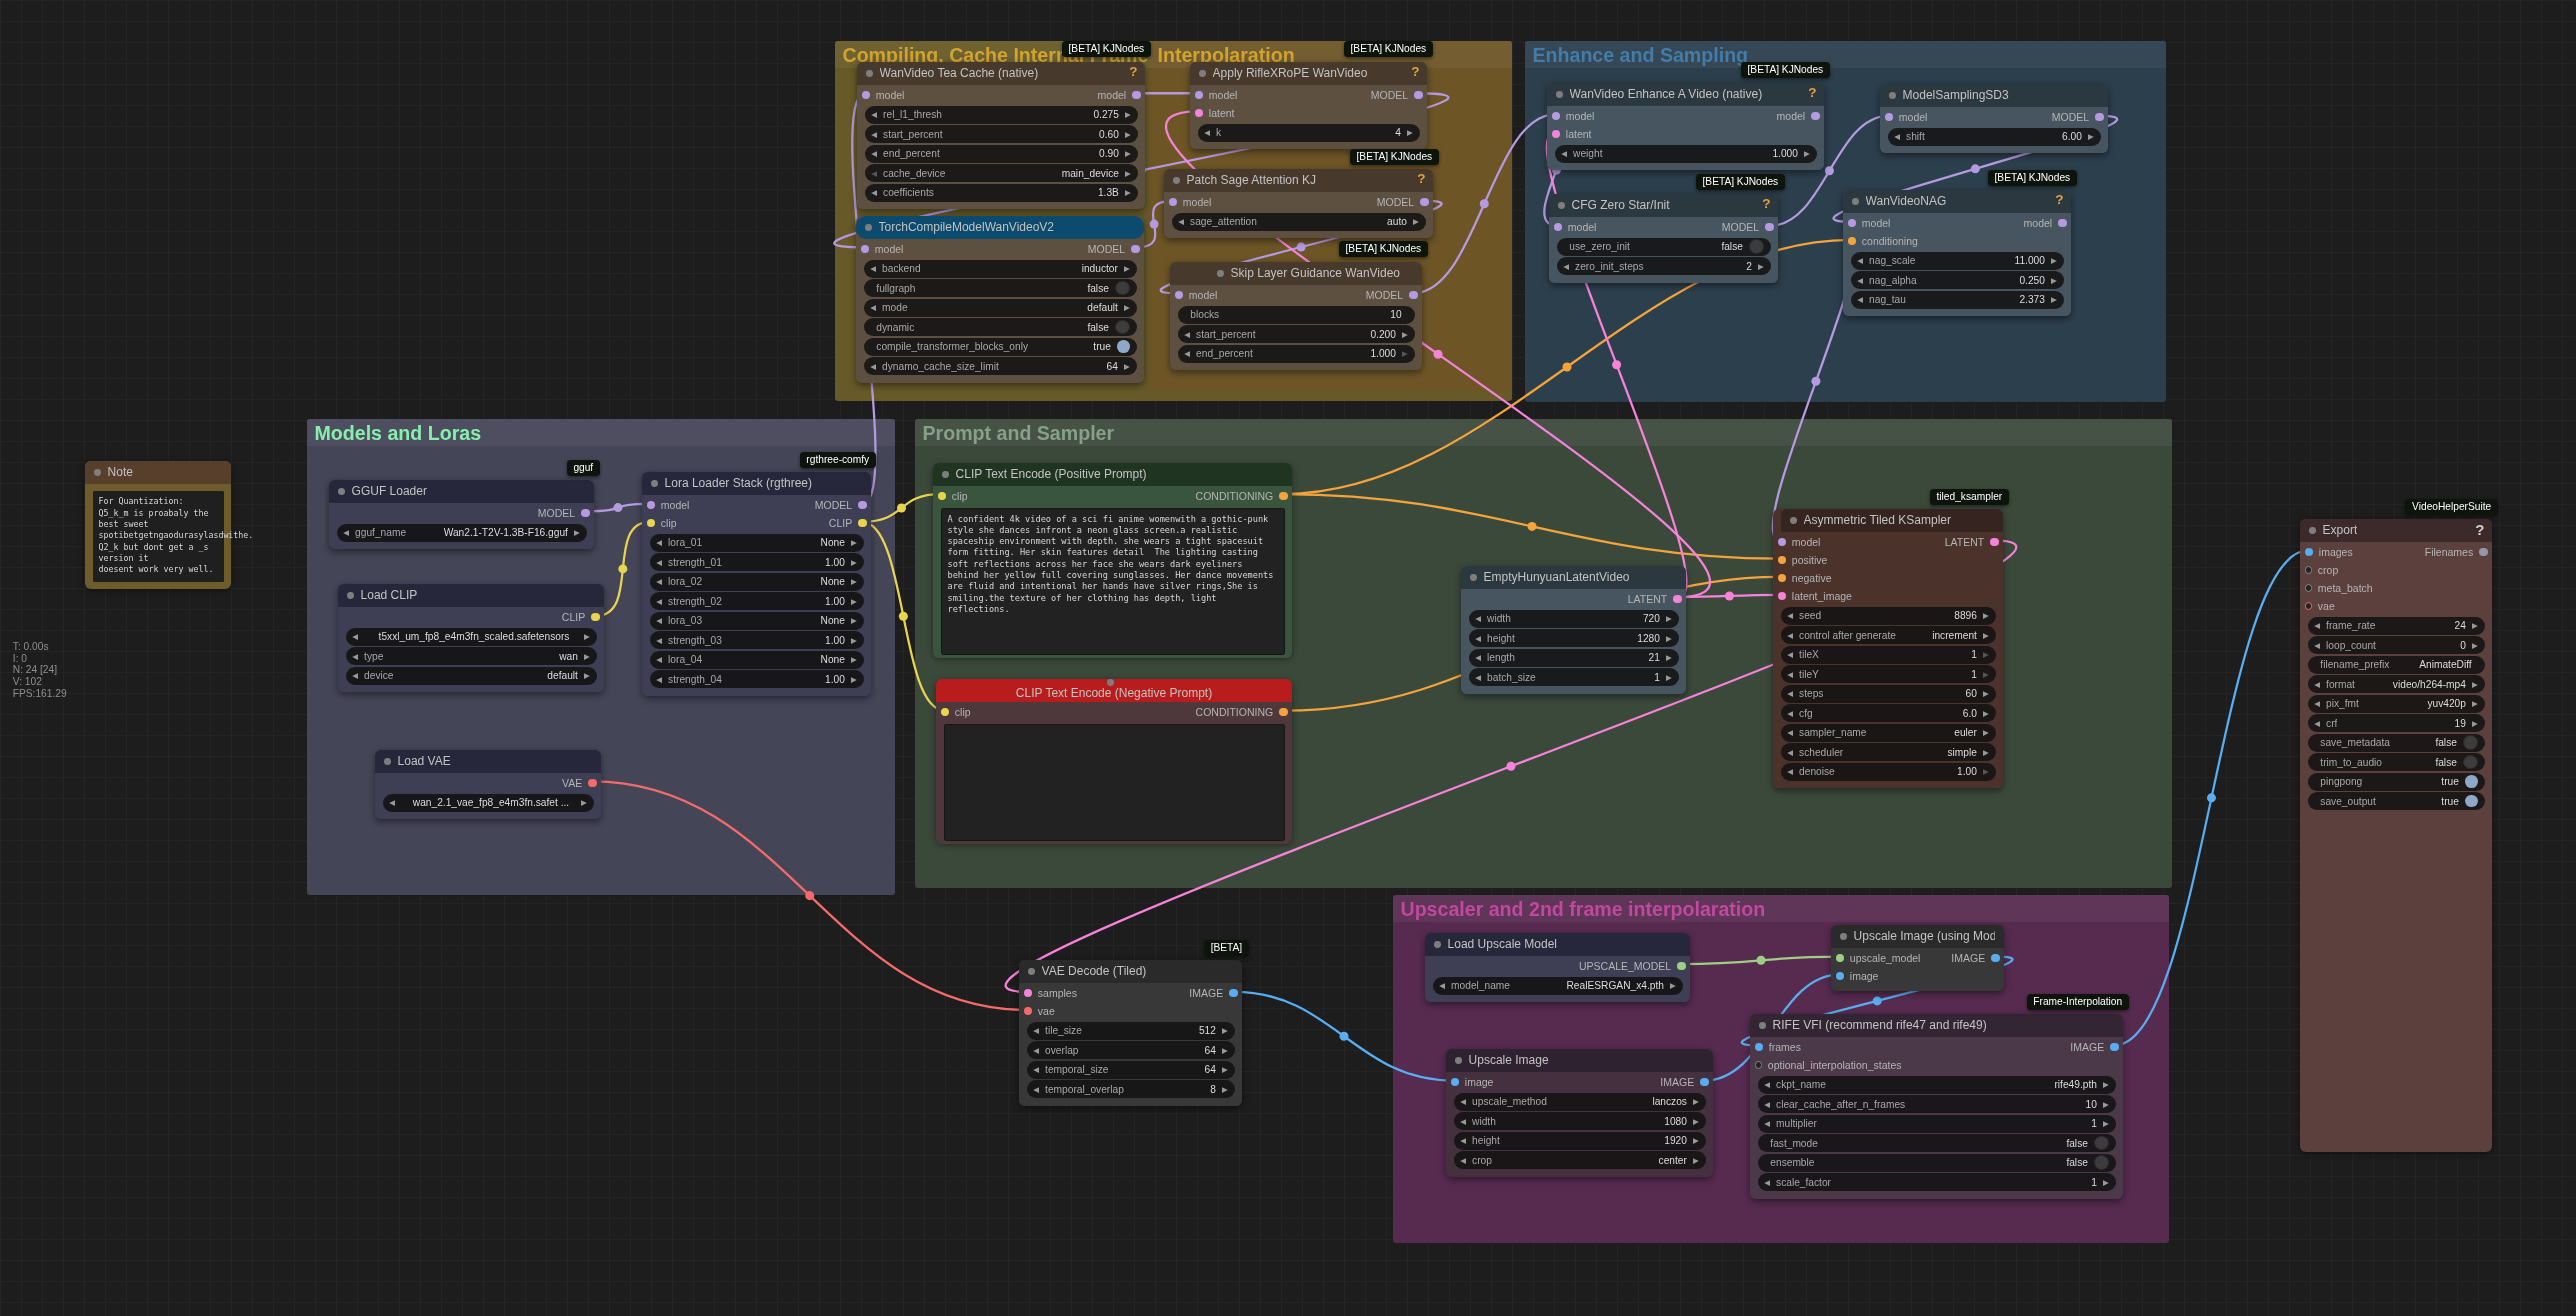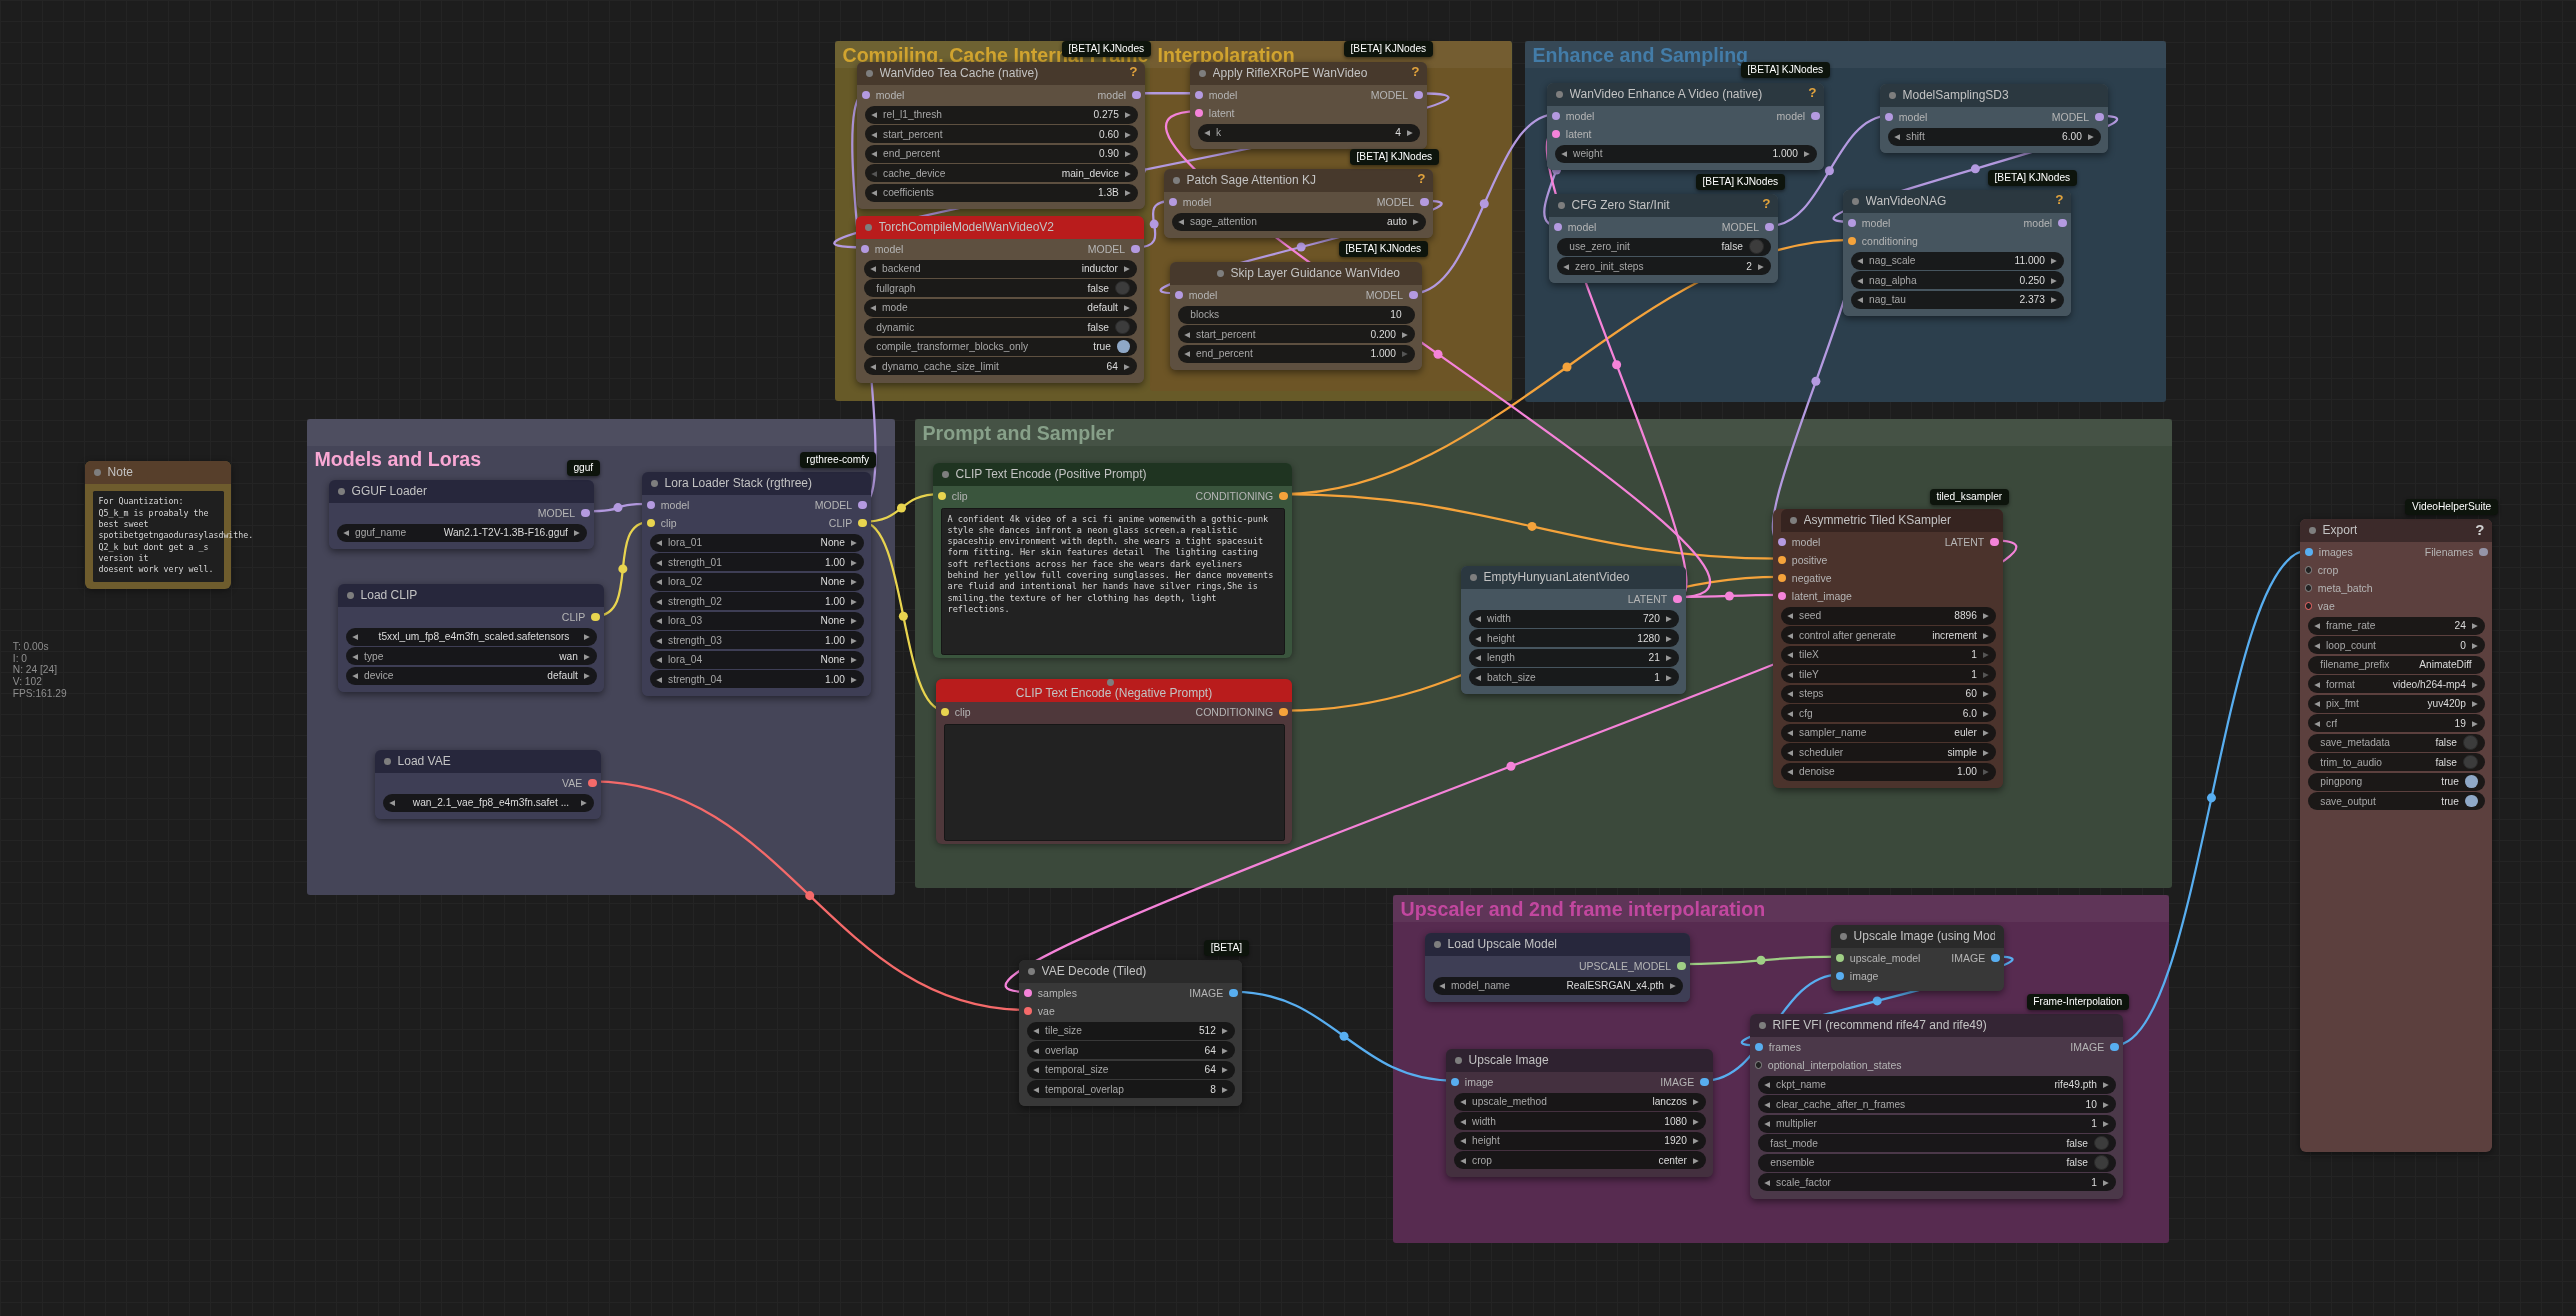--- a/index.html
+++ b/index.html
@@ -62,21 +62,21 @@
       <div class="group" style="left: 1150px; top: 41px; width: 361px; height: 350px; background: rgb(109, 85, 38);">
         <div class="gband"></div>
         <div class="gtitle" style="color: rgb(209, 164, 47);">Interpolaration</div>
       </div>
       <div class="group" style="left: 1525px; top: 41px; width: 641px; height: 361px; background: rgb(44, 63, 77);">
         <div class="gband"></div>
         <div class="gtitle" style="color: rgb(67, 124, 168);">Enhance and Sampling</div>
       </div>
       <div class="group" style="left: 307px; top: 419px; width: 588px; height: 476px; background: rgb(69, 69, 88);">
         <div class="gband"></div>
-        <div class="gtitle" style="color: #f9a8d4; margin-top: 26px;">Models and Loras</div>
+        <div class="gtitle" style="color: #86efac;">Models and Loras</div>
       </div>
       <div class="group" style="left: 915px; top: 419px; width: 1257px; height: 469px; background: rgb(59, 73, 59);">
         <div class="gband"></div>
         <div class="gtitle" style="color: rgb(135, 160, 137);">Prompt and Sampler</div>
       </div>
       <div class="group" style="left: 1393px; top: 895px; width: 776px; height: 348px; background: rgb(87, 43, 80);">
         <div class="gband"></div>
         <div class="gtitle" style="color: rgb(194, 71, 159);">Upscaler and 2nd frame interpolaration</div>
       </div>
     </div>
@@ -194,21 +194,21 @@
           <div class="widget">
             <div class="warr">◀</div>
             <div class="wlabel">coefficients</div>
             <div class="wval">1.3B</div>
             <div class="warr">▶</div>
           </div>
         </div>
       </div>
       <div class="badge" style="right: 1425px; top: 41px;">[BETA] KJNodes</div>
       <div class="node" style="left: 856px; top: 216px; width: 288px; background: rgb(94, 80, 64);">
-        <div class="nheader" style="background: #b91c1c;">
+        <div class="nheader" style="background: #0c4a6e; border-radius: 10px;">
           <div class="ndot"></div>
           <div class="ntitle">TorchCompileModelWanVideoV2</div>
         </div>
         <div class="nbody" style="background: rgb(94, 80, 64); padding-bottom: 6px;">
           <div class="slotrow">
             <div class="slot-in">
               <div class="pdot" style="background: rgb(180, 154, 224);"></div>
               <div class="slabel">model</div>
             </div>
             <div class="slot-out">

